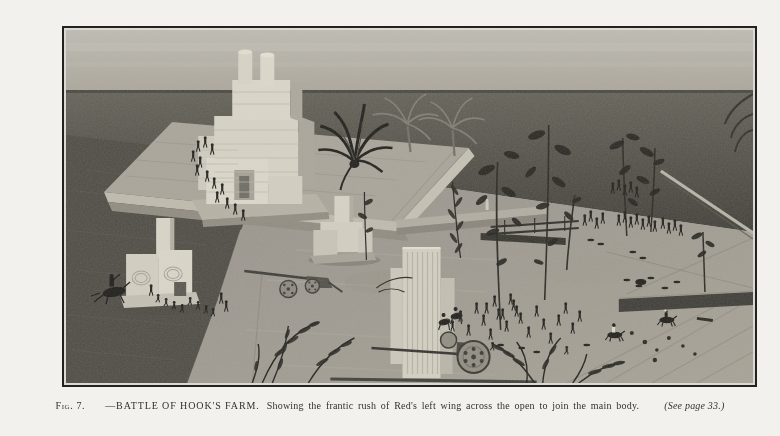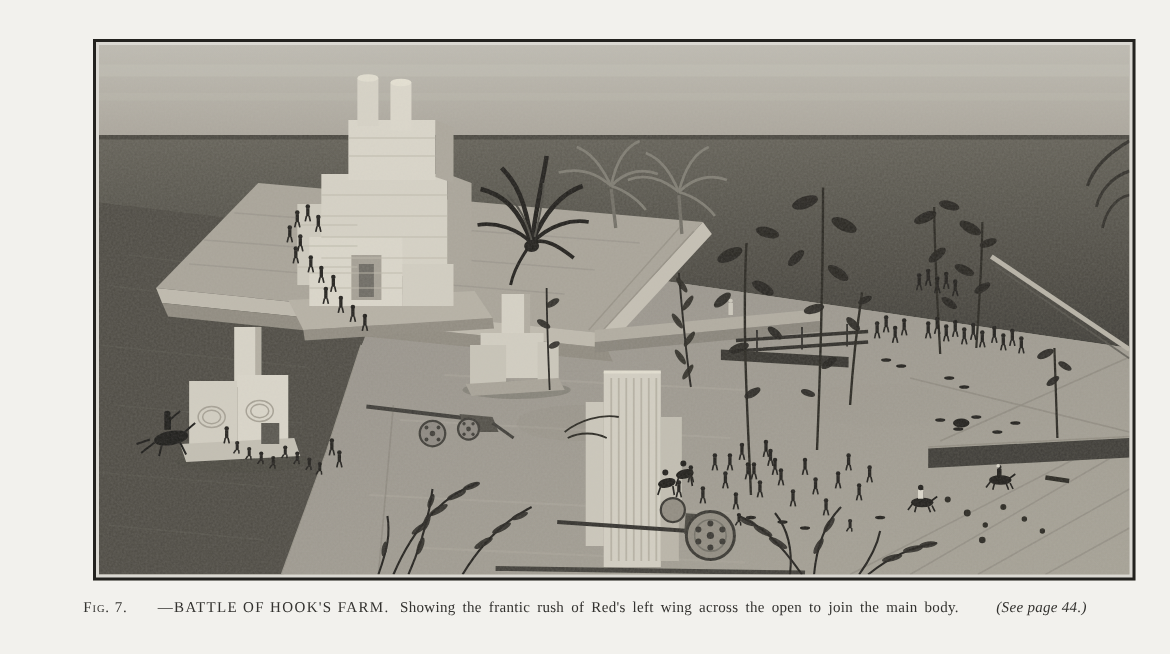--- a/index.html
+++ b/index.html
@@ -498,15 +498,15 @@
           <g stroke="#26251f" stroke-width="1.2" fill="none">
             <path d="M310,258 C320,250 334,246 346,248 M312,262 C320,258 330,258 338,262"></path>
           </g>
         </g>
 
         <rect x="0" y="0" width="686" height="353" filter="url(#grain)" opacity=".5"></rect>
       </svg>
     </div>
   </figure>
 
-  <p class="caption"><span class="fig">Fig. 7.</span><span class="title">—BATTLE OF HOOK'S FARM.</span><span class="body">Showing the frantic rush of Red's left wing across the open to join the main body.</span><span class="ref">(See page 44.)</span></p>
+  <p class="caption"><span class="fig">Fig. 7.</span><span class="title">—BATTLE OF HOOK'S FARM.</span><span class="body">Showing the frantic rush of Red's left wing across the open to join the main body.</span><span class="ref">(See page 33.)</span></p>
 
 </div>
 
 </body></html>

